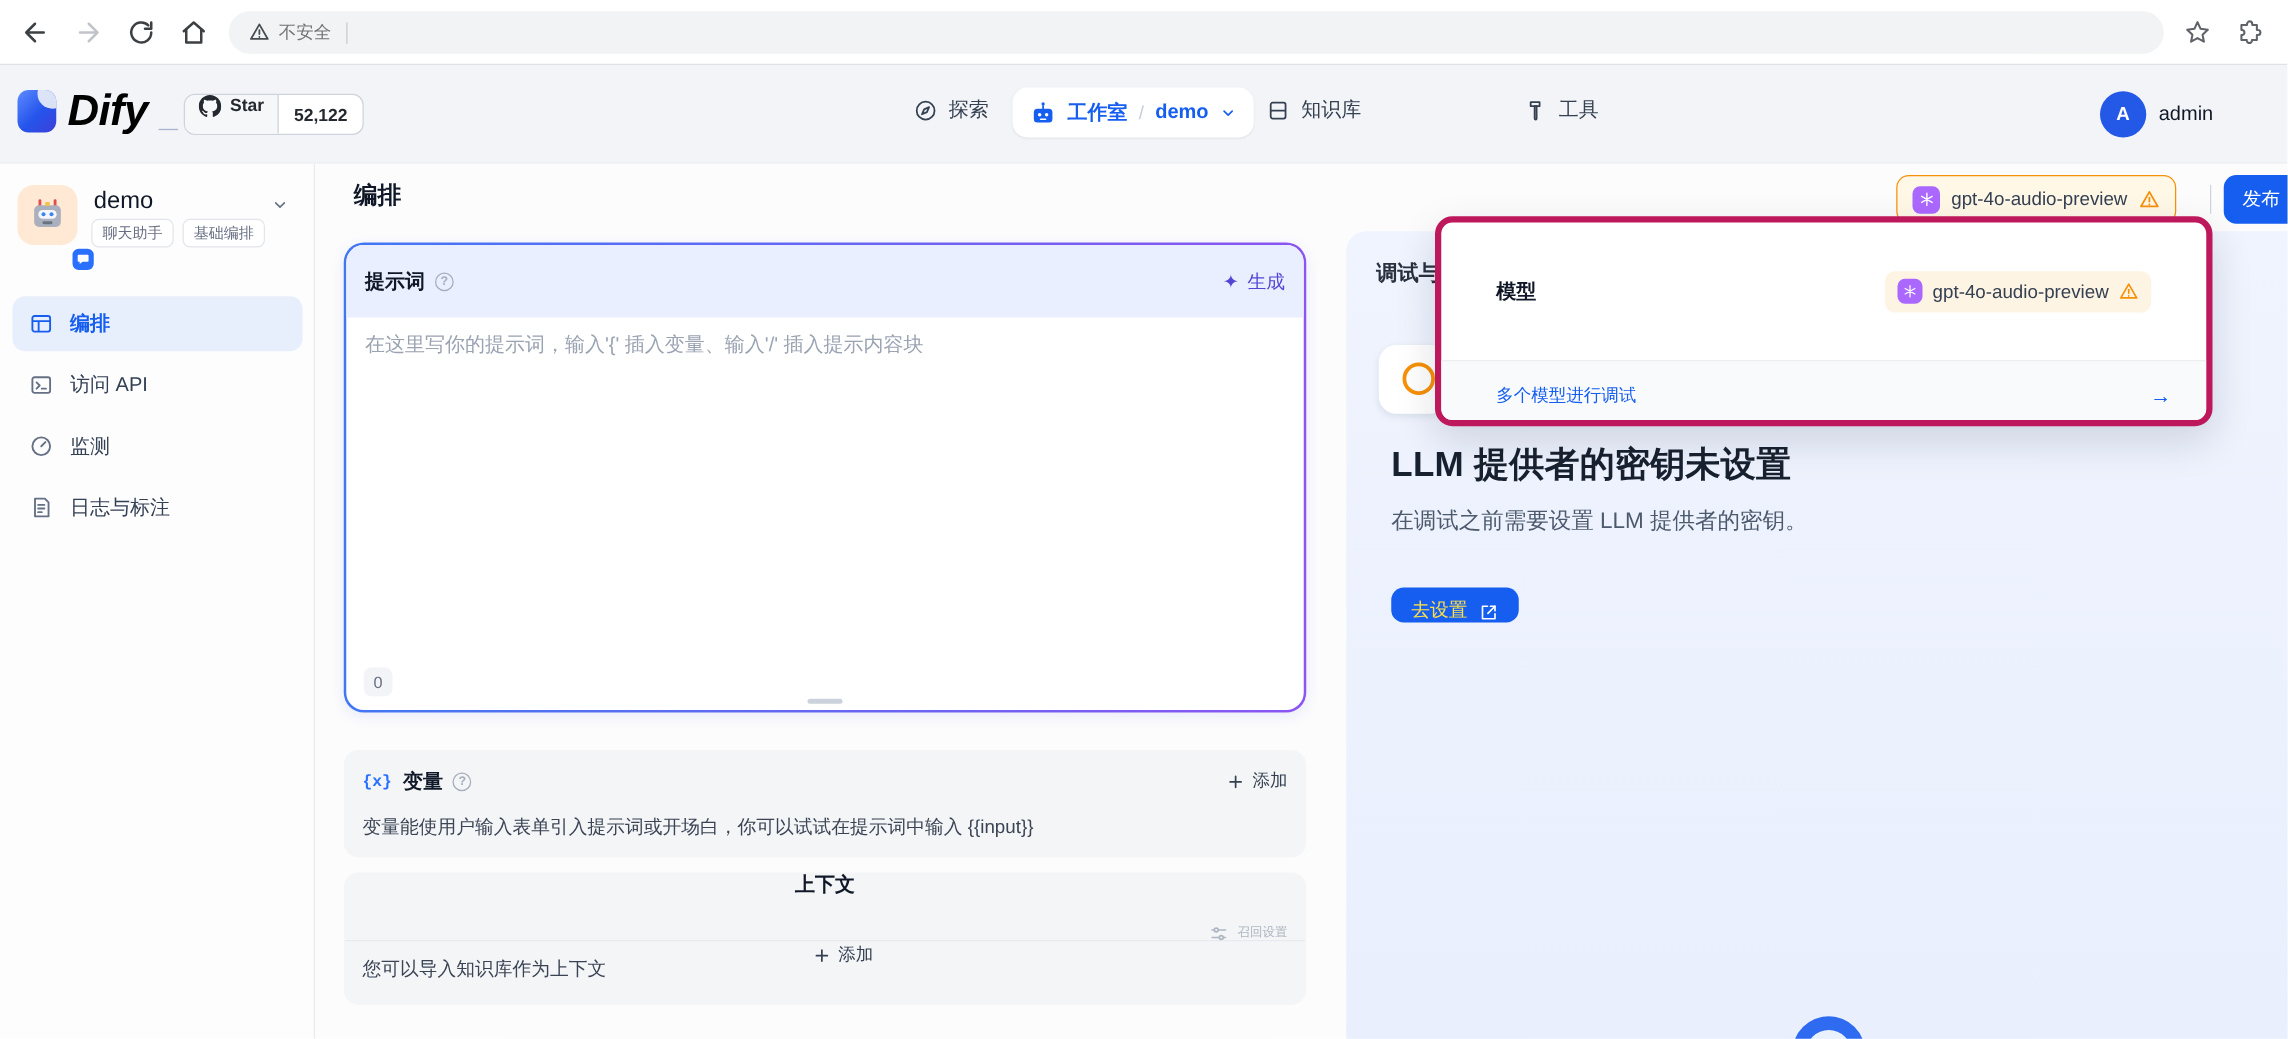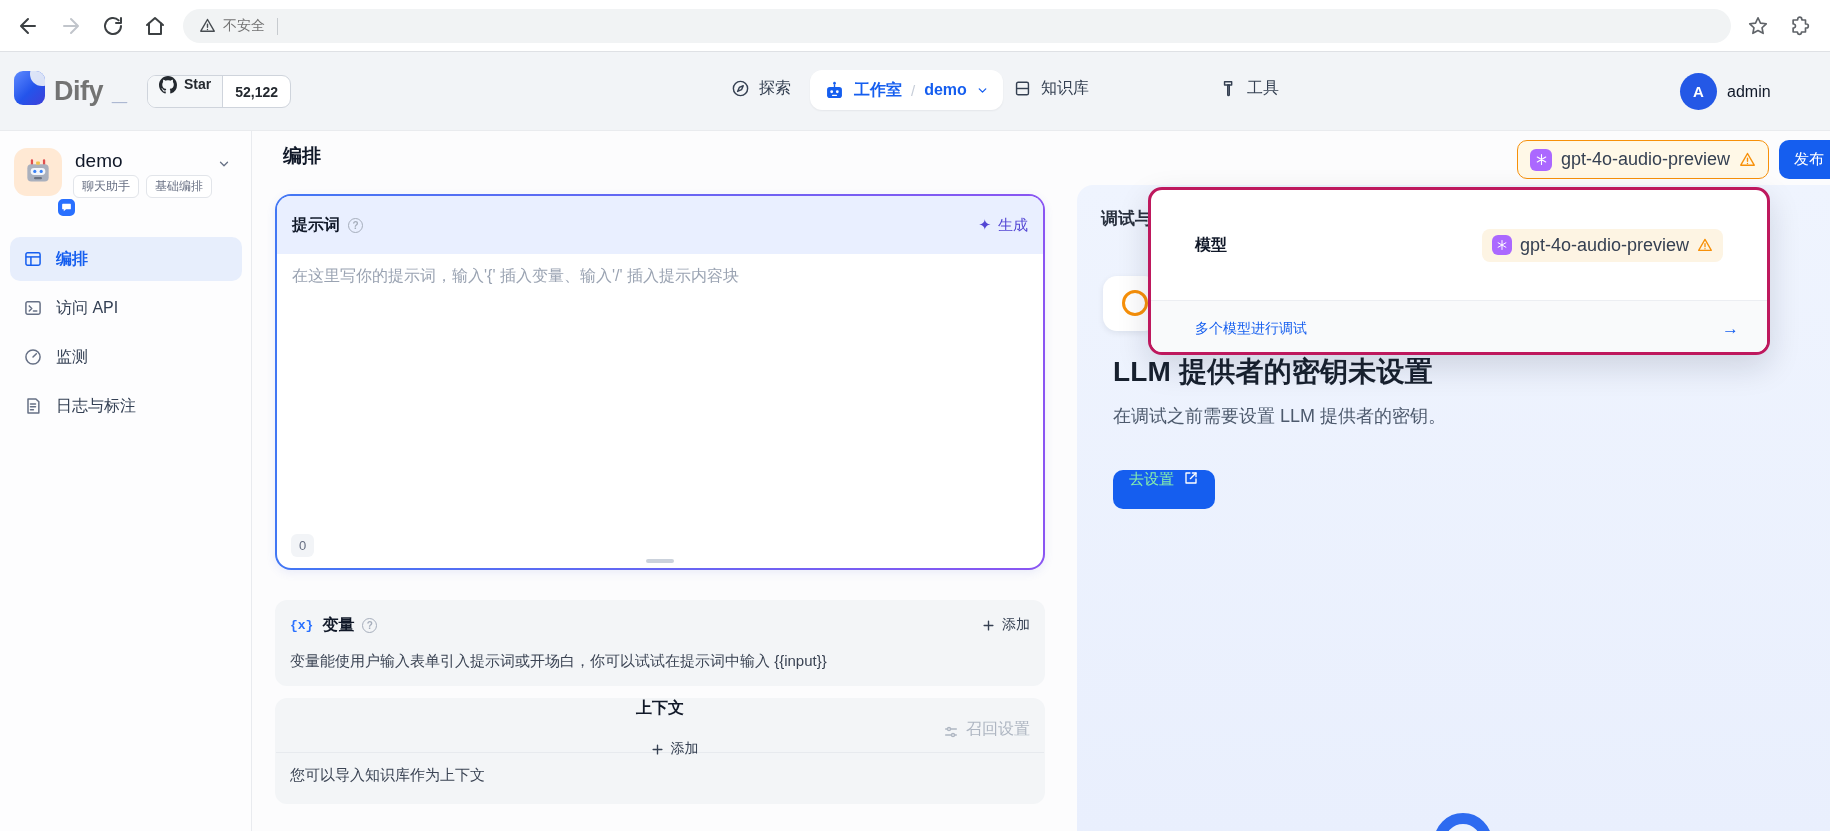--- a/index.html
+++ b/index.html
@@ -15,21 +15,21 @@
   .url-pill { position:absolute; left:183px; top:9px; width:1548px; height:34px; border-radius:17px; background:#f1f3f4; display:flex; align-items:center; padding:0 16px; }
   .sec-badge { display:flex; align-items:flex-start; gap:7px; color:#737373; font-size:14px; }
   .url-divider { width:1px; height:17px; background:#c7cbcf; margin:0 12px; }
   .url-text { font-size:15.5px; color:#202124; letter-spacing:.1px; white-space:nowrap; }
 
   
   .app-header { position:absolute; left:0; top:52px; width:1830px; height:79px; background:#f2f4f7; border-bottom:1px solid rgba(0,0,0,.035); }
   .logo { position:absolute; left:14px; top:19px; display:flex; align-items:flex-end; gap:9px; }
   .logo-mark { width:31px; height:34px; border-radius:9px; background:linear-gradient(135deg,#5f8bff 0%,#2454eb 55%,#3f3fd8 100%); position:relative; overflow:hidden; }
   .logo-mark::after { content:""; position:absolute; right:-9px; top:-9px; width:24px; height:24px; background:#eef2f7; border-radius:50%; opacity:.9; }
-  .logo-text { font-size:27px; font-weight:800; color:#737373; letter-spacing:-.5px; line-height:1; }
+  .logo-text { font-size:35px; font-weight:800; color:#000000; letter-spacing:-.5px; line-height:1;font-style:italic; }
   .logo-accent { font-size:27px; font-weight:800; color:#a9b4d0; letter-spacing:-2px; line-height:1; }
   .gh-badge { position:absolute; left:147px; top:23px; height:33px; border:1px solid #cfd4dc; border-radius:9px; background:#fff; display:flex; overflow:hidden; cursor:pointer; }
   .gh-left { display:flex; gap:7px; padding:0 11px; background:#f5f7f9; border-right:1px solid #cfd4dc; font-size:14px; font-weight:700; color:#24292f; }
   .gh-right { display:flex; align-items:center; padding:0 12px; font-size:14px; font-weight:700; color:#24292f; }
   .nav-item { position:absolute; top:26px; display:flex; align-items:center; gap:9px; font-size:16px; color:#354052; cursor:pointer; }
   .nav-pill { position:absolute; left:810px; top:18px; height:40px; border-radius:12px; background:#fff; box-shadow:0 1px 2px rgba(16,24,40,.06); display:flex; align-items:center; gap:9px; padding:0 14px; cursor:pointer; }
   .nav-pill .blue { color:#155eef; font-weight:700; font-size:16px; }
   .nav-pill .slash { color:#c6cdd8; font-size:15px; }
   .account { position:absolute; left:1680px; top:21px; display:flex; align-items:center; gap:10px; cursor:pointer; }
   .avatar { width:37px; height:37px; border-radius:50%; background:#2458e6; color:#fff; font-size:15px; font-weight:700; display:flex; align-items:center; justify-content:center; }
@@ -64,49 +64,49 @@
   .placeholder { position:absolute; left:15px; top:12px; font-size:16px; color:#9aa3b2; white-space:nowrap; }
   .prompt-foot { height:46px; display:flex; align-items:center; padding:0 14px; flex:0 0 auto; }
   .char-count { min-width:23px; height:23px; border-radius:6px; background:#f2f4f7; color:#676f83; font-size:13px; display:flex; align-items:center; justify-content:center; padding:0 5px; }
   .drag-handle { position:absolute; left:50%; bottom:5px; transform:translateX(-50%); width:28px; height:4px; border-radius:2px; background:#cbd2dc; cursor:row-resize; }
 
   .gray-panel { position:absolute; left:23px; width:770px; background:#f3f5f7; border-radius:12px; }
   .gp-head { height:50px; display:flex; align-items:center; padding:0 15px; }
   .gp-desc { padding:2px 15px 0; font-size:15px; color:#3b4454; }
   .var-icon { color:#2970ff; font-family:"Liberation Mono","DejaVu Sans Mono",monospace; font-size:13px; font-weight:700; margin-right:9px; }
   .add-btn { margin-left:auto; display:flex; align-items:center; gap:6px; font-size:14px; color:#354052; font-weight:500; cursor:pointer; }
-  .recall-btn { margin-left:auto; display:flex; align-items:flex-end; gap:7px; font-size:16px; color:#aeb6c2; cursor:pointer; }
+  .recall-btn { margin-left:auto; display:flex; align-items:flex-start; gap:7px; font-size:10px; color:#aeb6c2; cursor:pointer;margin-top:20px; }
   .recall-btn + .add-btn { margin-left:28px; }
   .ctx-divider { height:1px; background:#e7eaee; margin:0 1px; }
   .doc-icon { margin-right:9px; }
 
   
   .debug-card { position:absolute; left:825px; top:54px; width:1010px; height:650px; border-radius:16px 0 0 0; background:linear-gradient(180deg,#eff4fe 0%,#e9effd 100%); }
   .debug-title { position:absolute; left:849px; top:76px; font-size:17px; font-weight:600; color:#29313f; z-index:1; }
   .model-btn { position:absolute; left:1265px; top:9px; height:39px; border-radius:10px; background:#fff8e7; border:1.5px solid #f79009; display:flex; align-items:center; gap:9px; padding:0 12px; cursor:pointer; z-index:3; }
-  .model-name { font-size:18px; color:#354052; }
+  .model-name { font-size:15px; color:#354052; }
   .openai-chip-icon { width:22px; height:22px; border-radius:6px; background:#ab68ff; display:flex; align-items:center; justify-content:center; }
   .topbar-divider { position:absolute; left:1516px; top:17px; width:1px; height:23px; background:#d0d5dd; }
   .publish-btn { position:absolute; left:1527px; top:9px; height:39px; width:84px; border-radius:10px; background:#155eef; color:#fff; font-size:15px; font-weight:500; display:flex; align-items:center; padding:0 15px; cursor:pointer; }
 
   .warn-card { position:absolute; left:851px; top:145px; width:55px; height:55px; background:#fff; border-radius:14px; box-shadow:0 2px 6px rgba(16,24,40,.08); z-index:2; }
   .warn-ring { position:absolute; left:19px; top:14px; width:26px; height:26px; border-radius:50%; border:3px solid #f79009; }
 
-  .model-popup { position:absolute; left:896px; top:56px; width:622px; height:168px; background:#fff; border-radius:14px; border:3px solid #be185d; box-shadow:0 12px 32px rgba(16,24,40,.14); z-index:5; overflow:hidden; }
+  .model-popup { position:absolute; left:896px; top:42px; width:622px; height:168px; background:#fff; border-radius:14px; border:5px solid #be185d; box-shadow:0 12px 32px rgba(16,24,40,.14); z-index:5; overflow:hidden; }
   .popup-main { height:110px; display:flex; align-items:center; padding:0 44px; }
   .popup-label { font-size:16px; font-weight:700; color:#101828; }
   .model-chip { margin-left:auto; height:33px; border-radius:8px; background:#fdf4e3; display:flex; align-items:center; gap:8px; padding:0 10px; cursor:pointer; }
   .model-chip .openai-chip-icon { width:20px; height:20px; }
   .popup-foot { height:57px; background:#f9fafb; border-top:1px solid #eceef2; display:flex; align-items:center; padding:0 28px 0 44px;gap:35px; }
   .popup-link { font-size:14px; color:#155eef; cursor:pointer; }
   .popup-arrow { margin-left:auto; color:#155eef; font-size:17px; cursor:pointer; }
 
   .llm-title { position:absolute; left:861px; top:222px; font-size:28px; font-weight:800; color:#18212f; letter-spacing:.2px; z-index:1; }
   .llm-desc { position:absolute; left:861px; top:273px; font-size:18px; color:#4d5a6d; z-index:1; }
-  .setup-btn { position:absolute; left:861px; top:339px; height:39px; border-radius:10px; background:#155eef; color:#86efac; font-size:15px; font-weight:500; display:inline-flex; align-items:flex-start; gap:9px; padding:0 16px; cursor:pointer; z-index:1; }
+  .setup-btn { position:absolute; left:861px; top:339px; height:28px; border-radius:10px; background:#155eef; color:#fde047; font-size:15px; font-weight:500; display:inline-flex; align-items:flex-end; gap:9px; padding:0 16px; cursor:pointer; z-index:1; }
   .bottom-arc { position:absolute; left:1182px; top:682px; width:58px; height:58px; border-radius:50%; border:11px solid #2e6bf0; background:#eaf1fe; z-index:1; }
 </style>
 </head>
 <body>
 
 <div id="app">
 
   <div class="browser">
     <div class="bicon" style="left:16px">
       <svg width="24" height="24" viewBox="0 0 24 24" fill="none" stroke="currentColor" stroke-width="2" stroke-linecap="round" stroke-linejoin="round">

